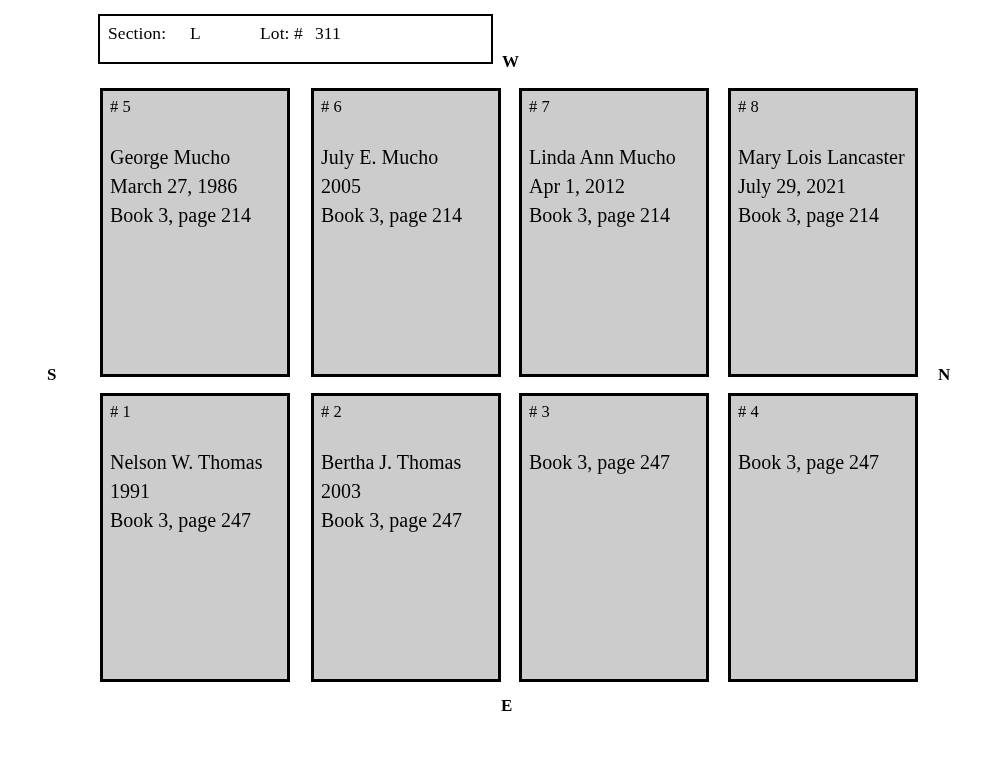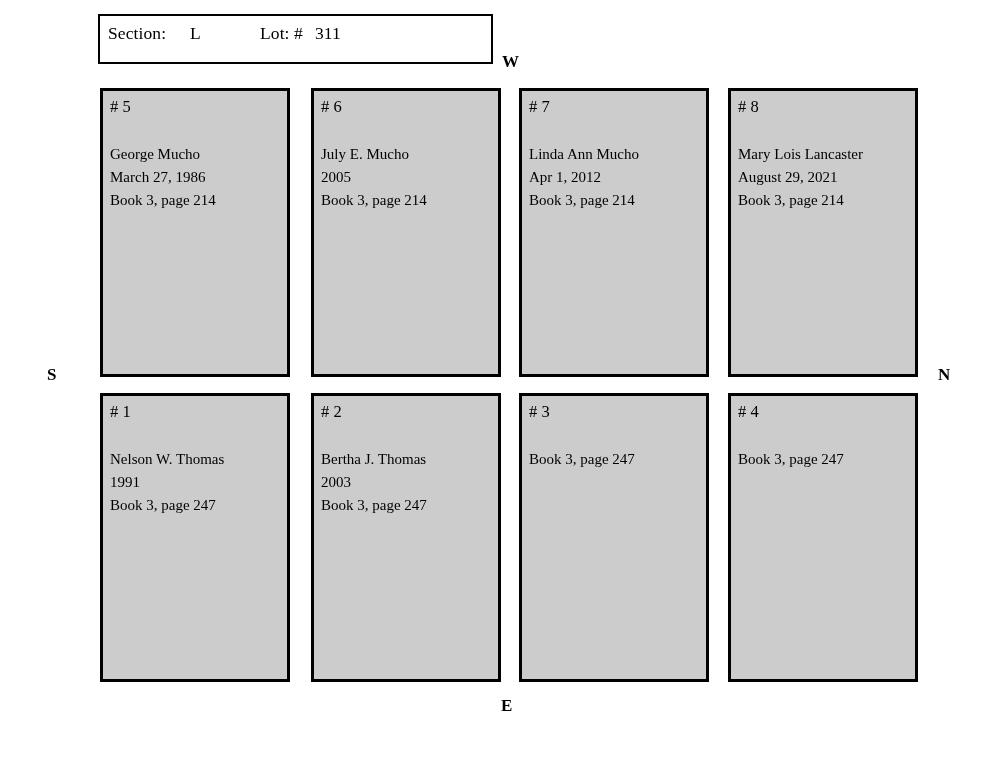--- a/index.html
+++ b/index.html
@@ -88,22 +88,22 @@
     top: 6px;
     font-size: 16.5px;
     line-height: 20px;
     white-space: pre;
   }
   .plot-body {
     position: absolute;
     left: 7px;
     top: 52px;
     right: 4px;
-    font-size: 15px;
-    line-height: 23px;
+    font-size: 20px;
+    line-height: 29px;
     white-space: pre-line;
   }
 </style>
 </head>
 <body>
 
 <div id="page">
 
   <div class="header-box">
     <div class="header-line"><span class="seg seg-section-label">Section:</span><span class="seg seg-section-value">L</span><span class="seg seg-lot-label">Lot: #</span><span class="seg seg-lot-value">311</span></div>
@@ -128,21 +128,21 @@
   </div>
   <div class="plot row-top col-3">
     <div class="plot-number"># 7</div>
     <div class="plot-body">Linda Ann Mucho
 Apr 1, 2012
 Book 3, page 214</div>
   </div>
   <div class="plot row-top col-4">
     <div class="plot-number"># 8</div>
     <div class="plot-body">Mary Lois Lancaster
-August 29, 2021
+July 29, 2021
 Book 3, page 214</div>
   </div>
 
   <div class="plot row-bottom col-1">
     <div class="plot-number"># 1</div>
     <div class="plot-body">Nelson W. Thomas
 1991
 Book 3, page 247</div>
   </div>
   <div class="plot row-bottom col-2">

